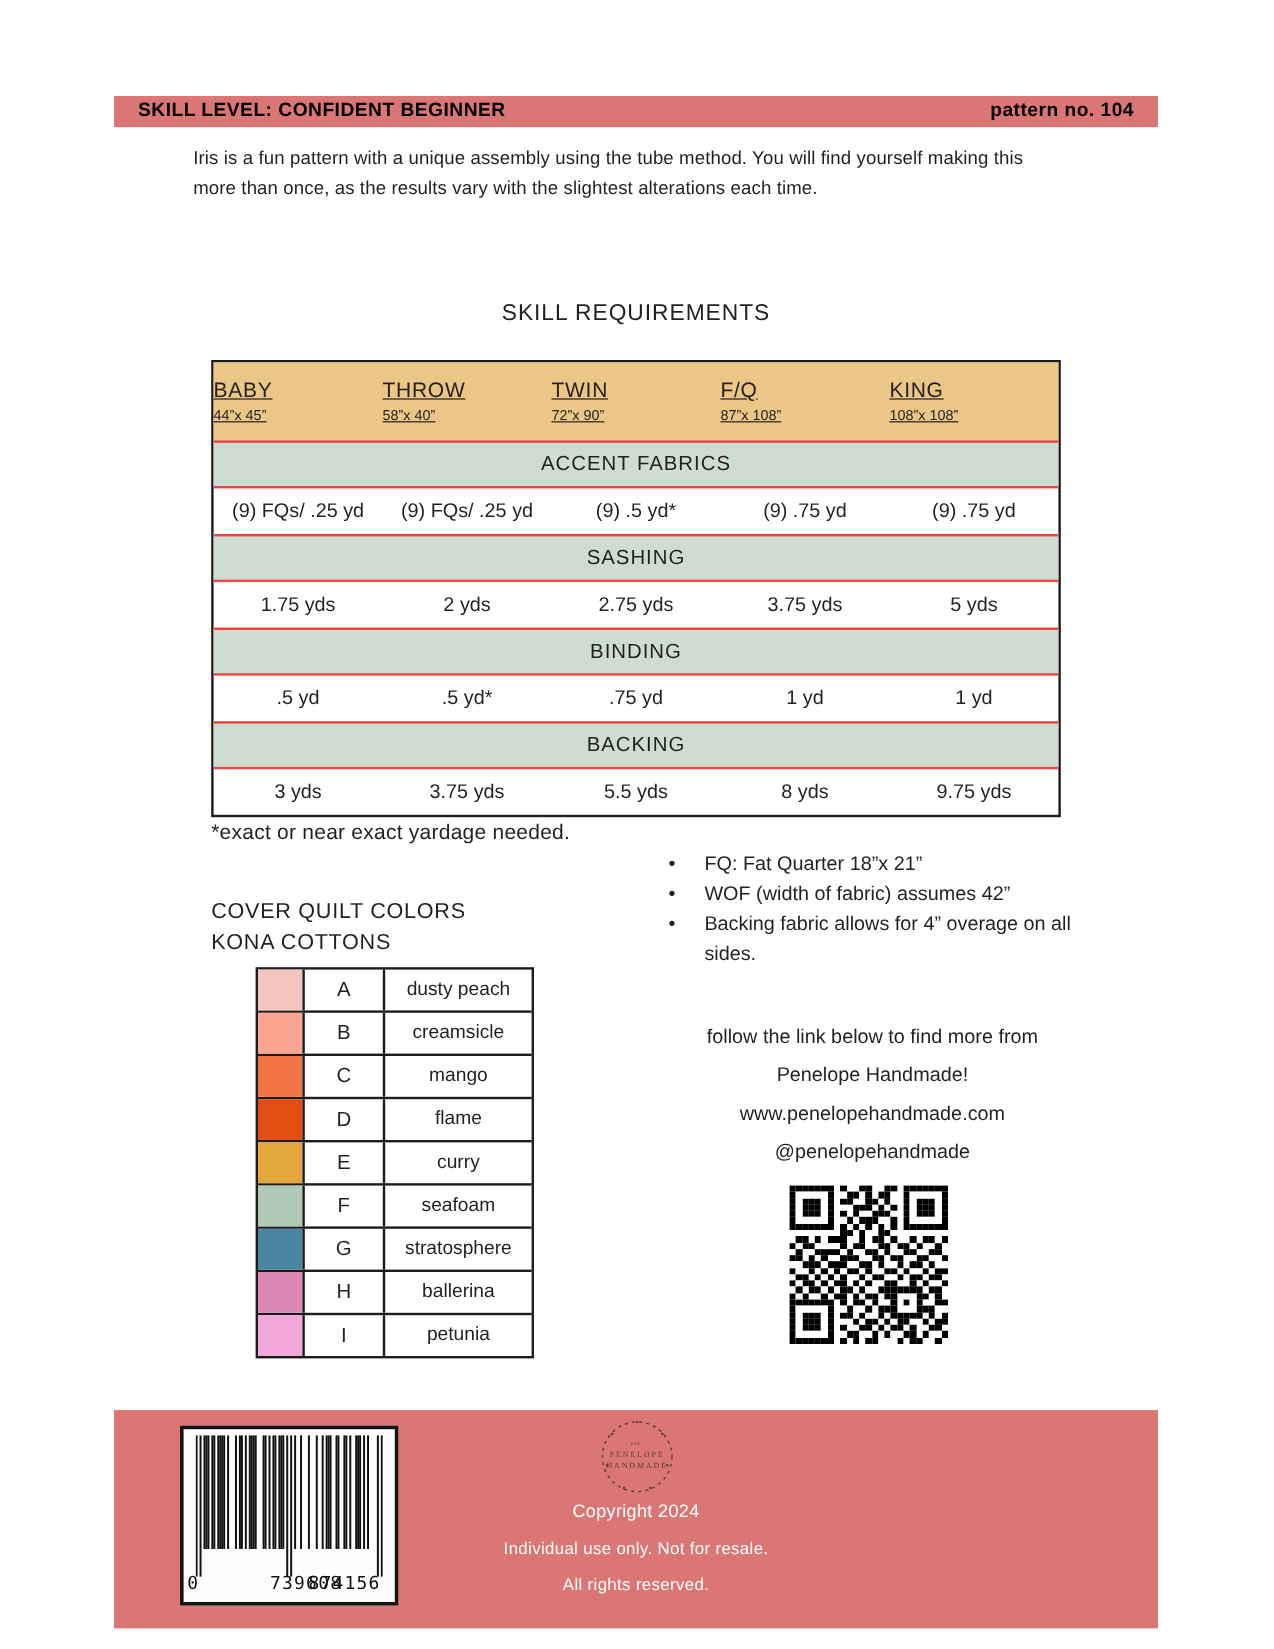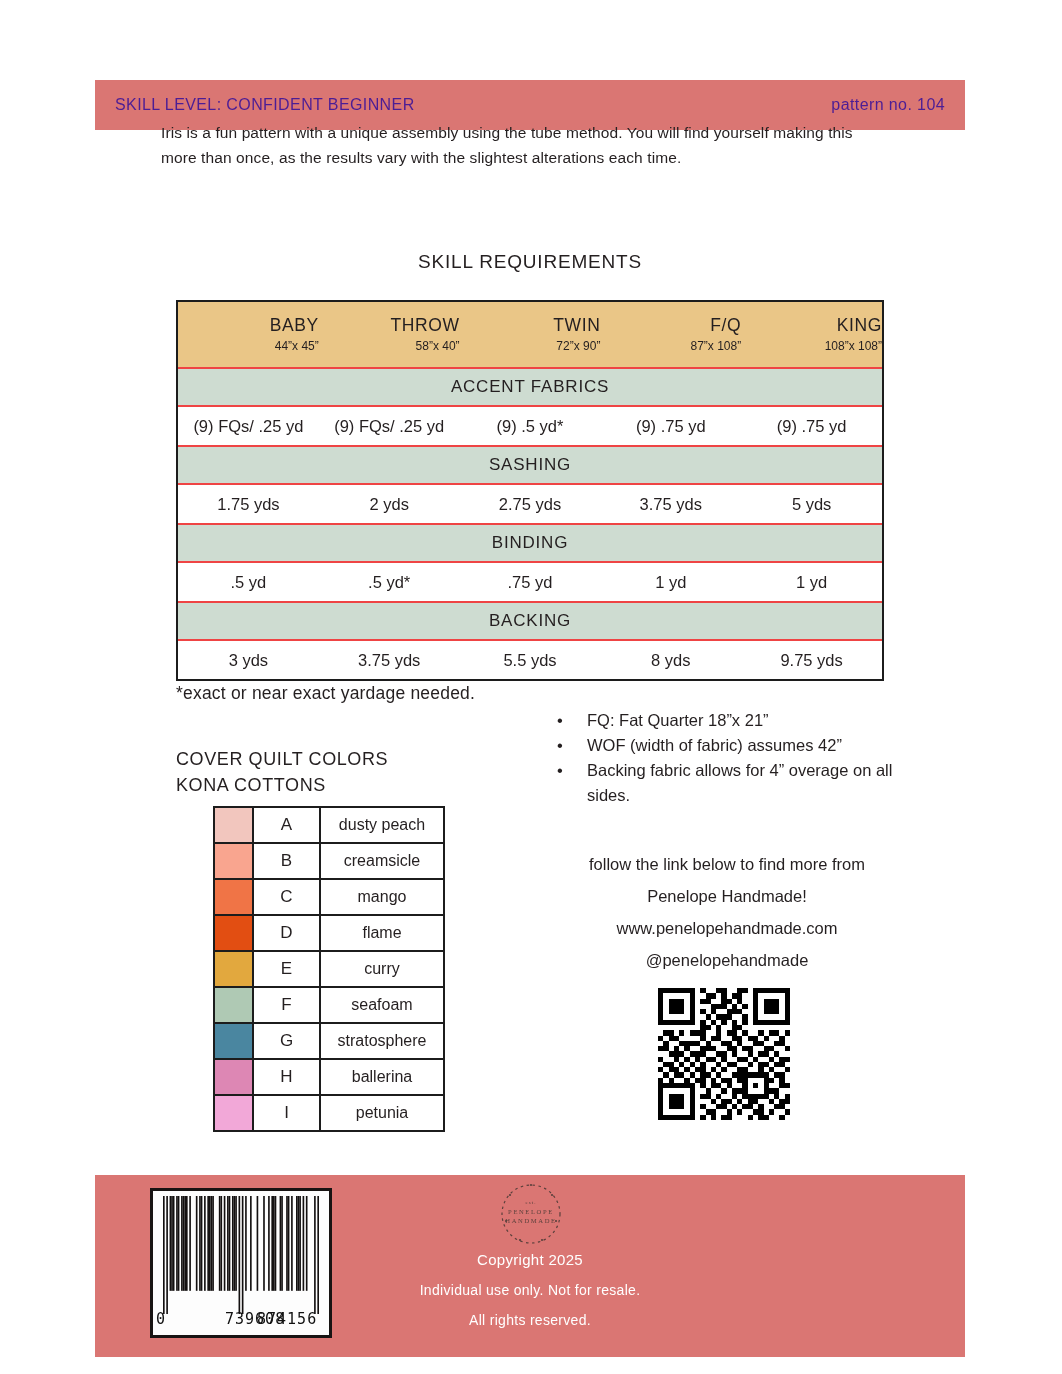--- a/index.html
+++ b/index.html
@@ -2,43 +2,43 @@
 <html><head>
 <meta charset="utf-8">
 <style>
   html,body{margin:0;padding:0;background:#ffffff;}
   .page{
     position:relative;width:1062px;height:1374px;background:#ffffff;overflow:hidden;
     font-family:"Liberation Sans", sans-serif;color:#241f20;
   }
   
   .topbar{
-    position:absolute;left:95px;top:80px;width:870px;height:50px;
-    background:var(--salmon);color:#4c1d95;
+    position:absolute;left:95px;top:80px;width:870px;height:26px;
+    background:var(--salmon);color:#000000;
     display:flex;align-items:center;justify-content:space-between;
-    padding:0 20px;box-sizing:border-box;font-size:16px;letter-spacing:0.4px;
+    padding:0 20px;box-sizing:border-box;font-size:16px;letter-spacing:0.4px;font-weight:bold;
   }
   
   .intro{
     position:absolute;left:161px;top:120px;width:720px;
     font-size:15.5px;line-height:25px;letter-spacing:0.1px;
   }
   
   .ft-title{
     position:absolute;left:176px;top:251px;width:708px;text-align:center;
     font-size:19px;letter-spacing:0.8px;
   }
   .ftable{
     position:absolute;left:176px;top:300px;width:708px;
     border:2.5px solid #1c1c1c;box-sizing:border-box;background:#ffffff;
   }
   .ft-row{display:grid;grid-template-columns:repeat(5,1fr);align-items:center;border-top:2px solid #ef4444;}
   .ft-row:first-child{border-top:none;}
   .ft-header-row{background:var(--tan);height:65px;}
-  .ft-col{ text-align:right;line-height:1.45;}
+  .ft-col{ text-align:left;line-height:1.45;text-decoration:underline;}
   .ft-col .cname{font-size:17.5px;letter-spacing:0.6px;}
   .ft-col .csize{font-size:12px;}
   .ft-label-row{background:var(--green);height:36px;display:flex;align-items:center;justify-content:center;
     font-size:17px;letter-spacing:0.8px;}
   .ft-values-row{height:38px;font-size:16.5px;}
   .ft-values-row .ft-cell{text-align:center;}
   
   .footnote{position:absolute;left:176px;top:683px;font-size:17.5px;letter-spacing:0.2px;}
   
   .cqc-title{position:absolute;left:176px;top:746px;width:322px;
@@ -936,18 +936,18 @@
       <circle cx="54" cy="14" r="1.1" fill="#5b403c"></circle>
       <circle cx="8" cy="40" r="1.1" fill="#5b403c"></circle>
       <circle cx="58" cy="40" r="1.1" fill="#5b403c"></circle>
       <circle cx="22" cy="59" r="1.1" fill="#5b403c"></circle>
       <circle cx="44" cy="59" r="1.1" fill="#5b403c"></circle>
       <text id="logo-small" x="33" y="23" text-anchor="middle" font-family="Liberation Serif, serif" font-size="5" letter-spacing="1" fill="#5b403c">est.</text>
       <text id="logo-l1" x="33" y="33" text-anchor="middle" font-family="Liberation Serif, serif" font-size="6.6" letter-spacing="1.6" fill="#5b403c">PENELOPE</text>
       <text id="logo-l2" x="33" y="42" text-anchor="middle" font-family="Liberation Serif, serif" font-size="6.6" letter-spacing="1.6" fill="#5b403c">HANDMADE</text>
     </svg>
 
-    <div class="f-line f-copyright">Copyright 2025</div>
+    <div class="f-line f-copyright">Copyright 2024</div>
     <div class="f-line f-use">Individual use only. Not for resale.</div>
     <div class="f-line f-rights">All rights reserved.</div>
   </div>
 
 </div>
 
 </body></html>

